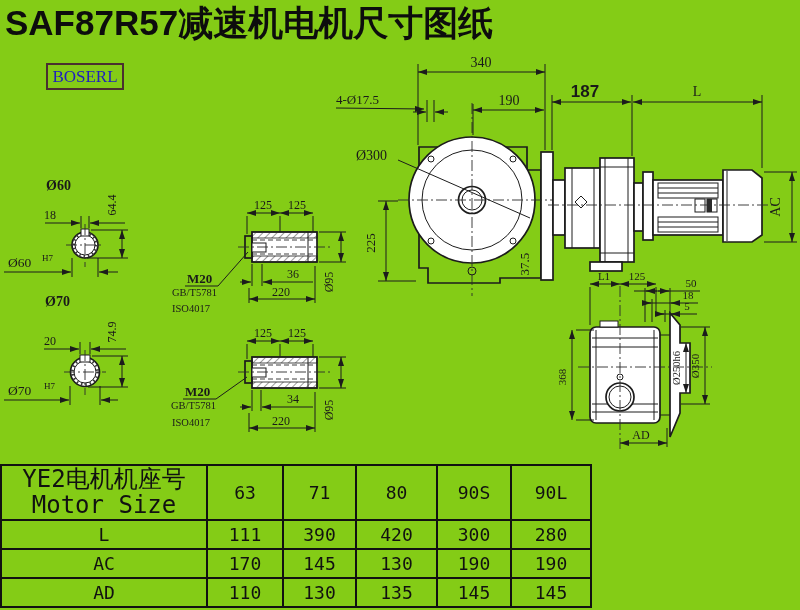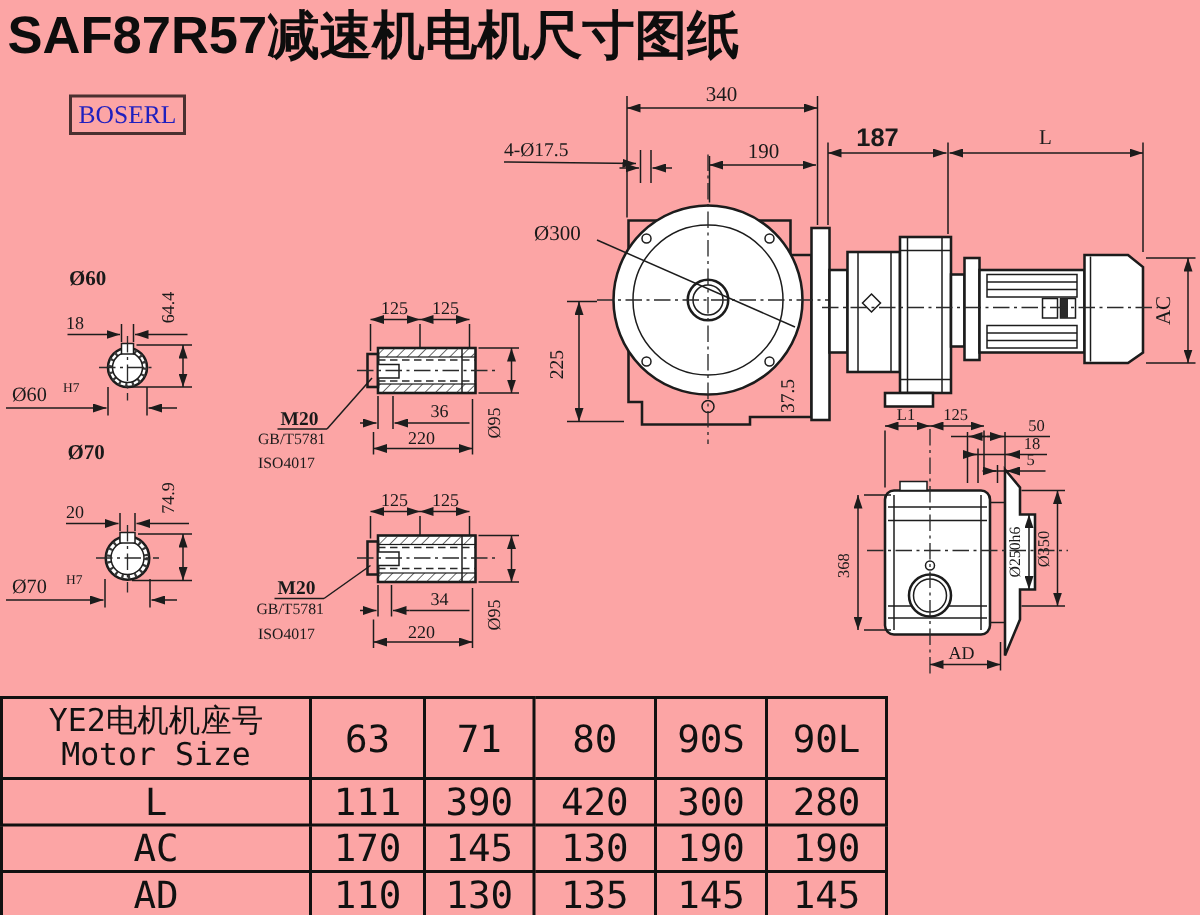--- a/index.html
+++ b/index.html
@@ -1,38 +1,38 @@
 <!DOCTYPE html>
 <html><head>
 <meta charset="utf-8">
 <style>
   html,body{margin:0;padding:0;background:#fff;}
-  .stage{position:relative;width:800px;height:610px;background:#fca5a5;overflow:hidden;
+  .stage{position:relative;width:800px;height:610px;background:#84cc16;overflow:hidden;
          font-family:"Liberation Sans",sans-serif;color:#111;}
   .title{position:absolute;left:5px;top:0px;margin:0;font-size:35px;font-weight:700;
          letter-spacing:0px;color:#0d0d0d;white-space:nowrap;}
   .logo{position:absolute;left:46px;top:63px;width:74px;height:23px;border:2px solid #4a3030;
         display:flex;align-items:center;justify-content:center;}
   .logo span{font-family:"Liberation Serif",serif;font-size:17px;color:#1f1fbf;}
   svg{position:absolute;left:0;top:0;}
   svg text{fill:#1a1a1a;font-family:"Liberation Serif",serif;}
   .d{font-size:14px;} .d13{font-size:13px;} .d12{font-size:12px;} .d11{font-size:11px;}
   .d10{font-size:10.5px;} .d9{font-size:9px;}
   .sans{font-family:"Liberation Sans",sans-serif;}
   .ln{stroke:#1c1c1c;stroke-width:1.7;fill:none;}
   .lt{stroke:#1c1c1c;stroke-width:1;fill:none;}
   .dim{stroke:#1c1c1c;stroke-width:1;fill:none;}
   .cl{stroke:#2a2a2a;stroke-width:0.9;fill:none;stroke-dasharray:11 3 2 3;}
   .dash{stroke:#2a2a2a;stroke-width:0.9;fill:none;stroke-dasharray:5 3;}
   .wf{fill:#fff;}
   
   .mtable{position:absolute;left:0px;top:464px;border-collapse:collapse;table-layout:fixed;}
   .mtable td{border:2px solid #111;text-align:center;vertical-align:middle;
-             font-family:"DejaVu Sans Mono",monospace;font-size:25px;color:#111;padding:0;}
-  .mtable .hdr{font-size:21px;line-height:1.1;}
+             font-family:"DejaVu Sans Mono",monospace;font-size:18px;color:#111;padding:0;}
+  .mtable .hdr{font-size:24px;line-height:1.1;}
   .mtable tr.r1 td{height:52px;}
   .mtable tr.r2 td,.mtable tr.r3 td,.mtable tr.r4 td{height:27px;}
 </style>
 </head>
 <body>
 
 <div class="stage">
 
   <h1 class="title">SAF87R57减速机电机尺寸图纸</h1>
 

